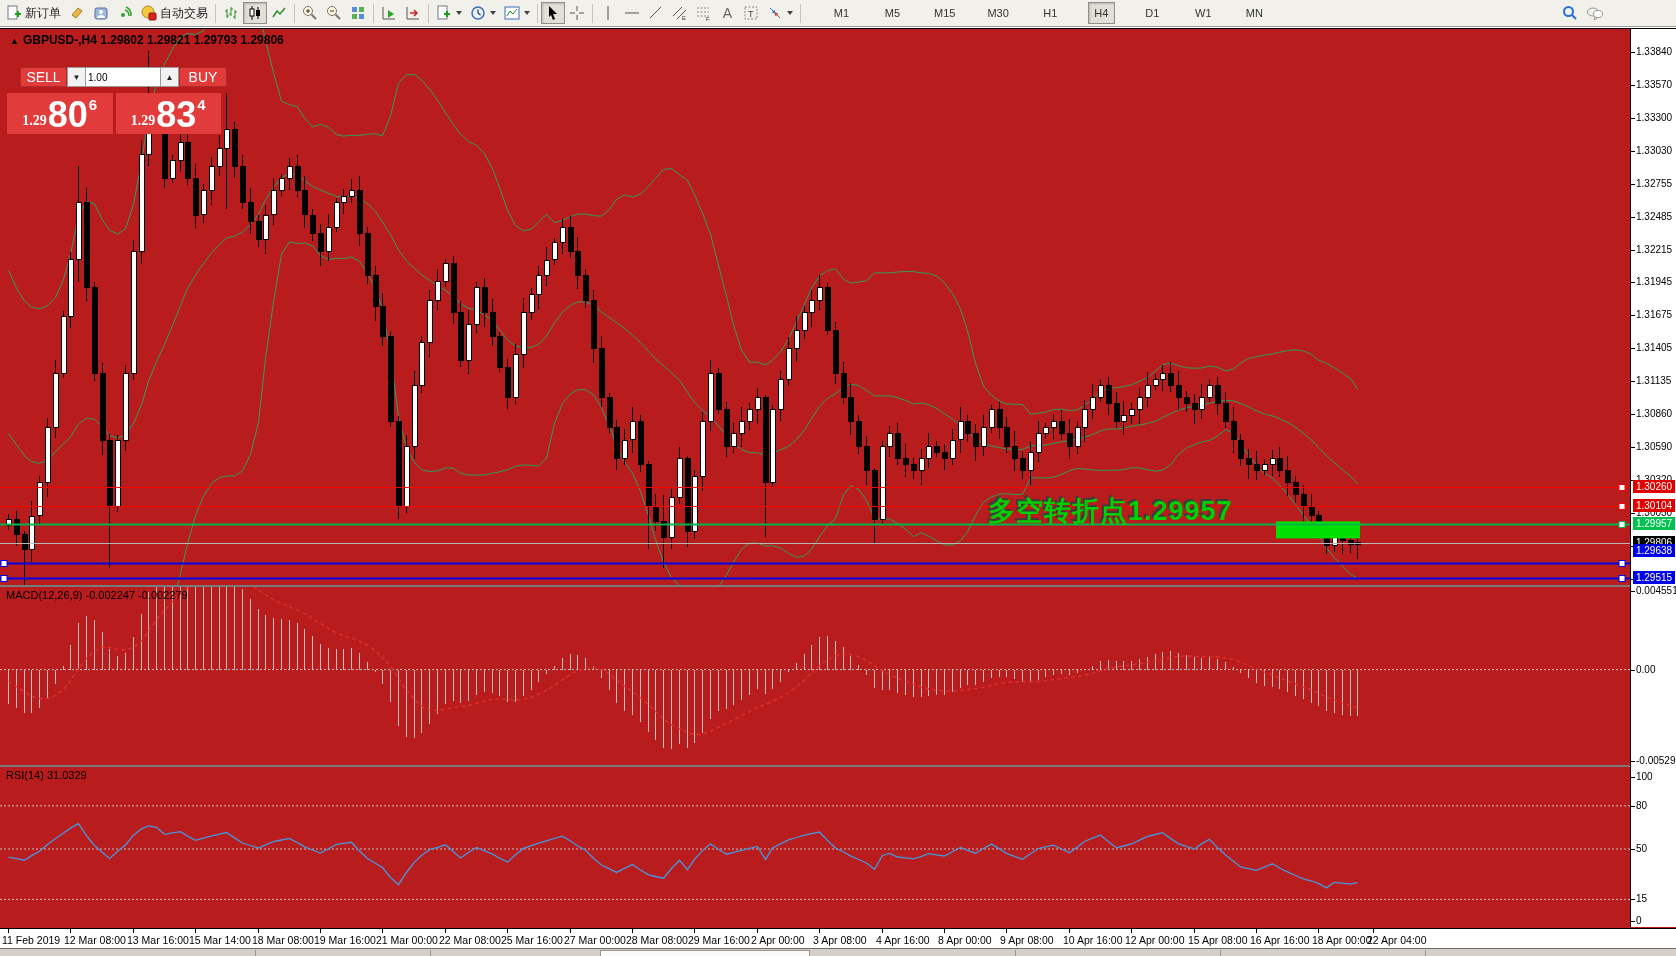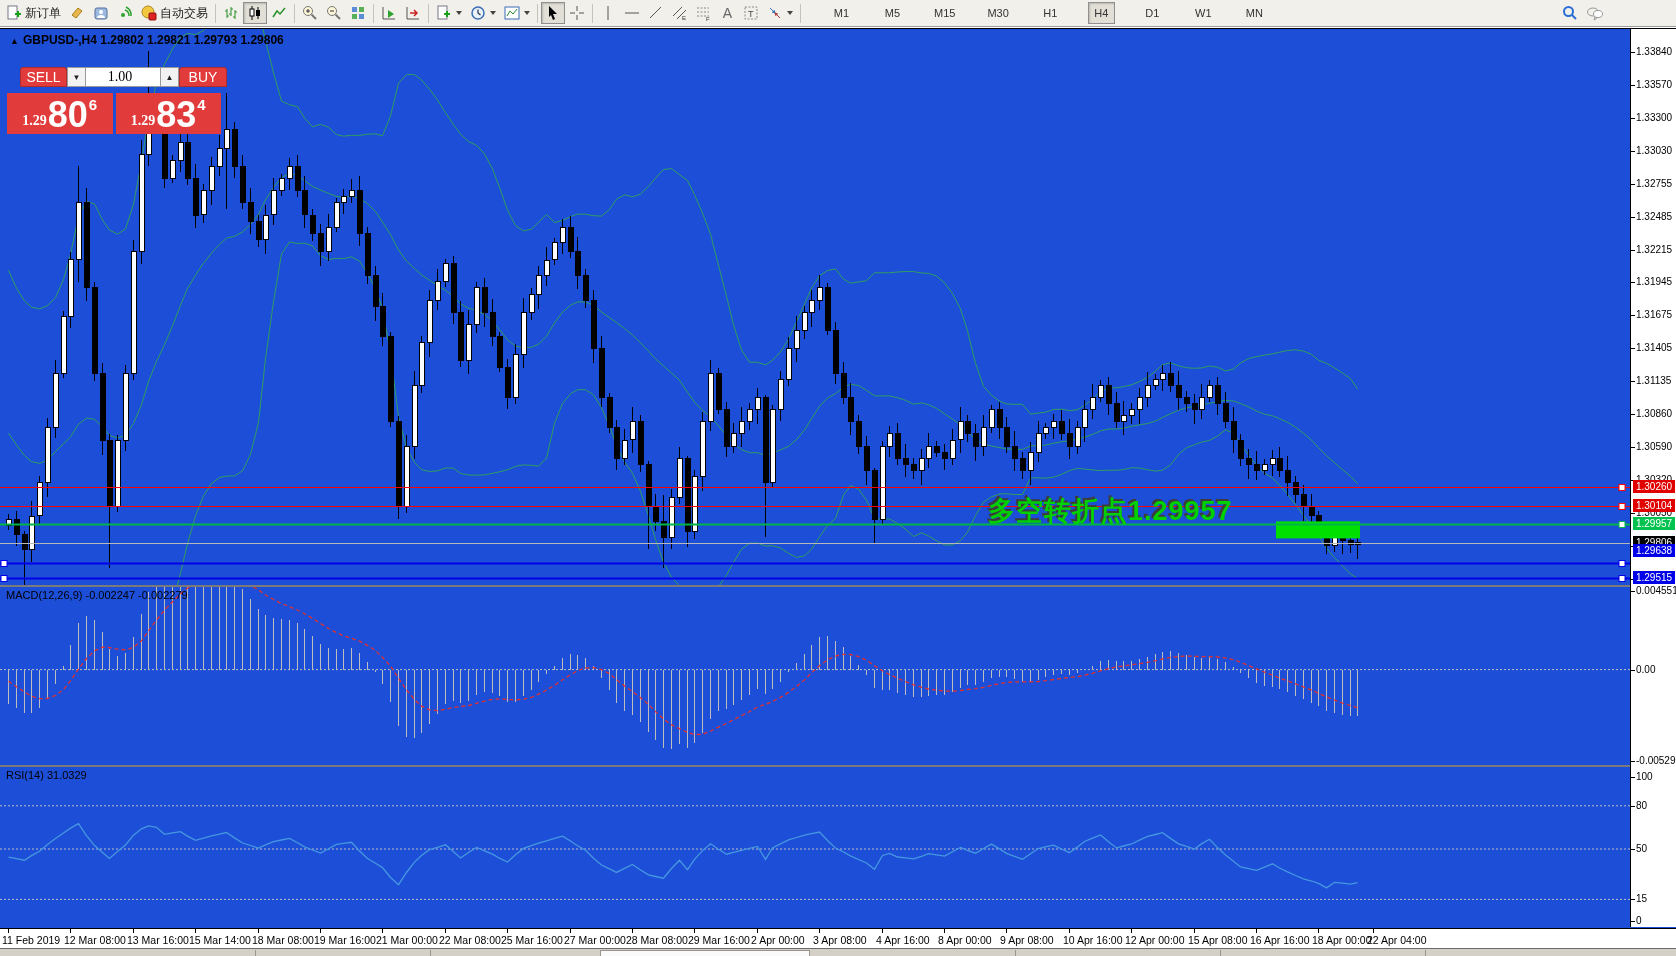--- a/index.html
+++ b/index.html
@@ -7,37 +7,37 @@
   
   .toolbar{position:absolute;left:0;top:0;width:1676px;height:27px;background:#f2f0ea;border-bottom:1px solid #9b9b9b;display:flex;align-items:center;padding:0 2px;box-sizing:border-box;}
   .tbtn{height:22px;min-width:23px;display:flex;align-items:center;justify-content:center;gap:3px;padding:0 3px;border:1px solid transparent;font-size:12px;color:#222;box-sizing:border-box;cursor:default;}
   .tbtn.active{border:1px solid #8f8f8f;background:#e2dfd6;box-shadow:inset 1px 1px 2px rgba(0,0,0,.18);}
   .tsep{width:1px;height:19px;background:#c6c3ba;margin:0 3px;flex:0 0 1px;}
   .tf{font-size:11px;color:#333;min-width:27px;margin-left:24px;}
   .caret{width:0;height:0;border-left:3px solid transparent;border-right:3px solid transparent;border-top:4px solid #444;margin-left:1px;}
   .glyph{font-size:13px;color:#555;line-height:1;}
   .tright{margin-left:auto;margin-right:66px;display:flex;align-items:center;}
   
-  #chart-window{position:absolute;left:0;top:28px;width:1676px;height:920px;background:#1d4ed8;border-top:1px solid #000;box-sizing:border-box;}
+  #chart-window{position:absolute;left:0;top:28px;width:1676px;height:920px;background:#b91c1c;border-top:1px solid #000;box-sizing:border-box;}
   .panel-sep{position:absolute;left:0;width:1676px;height:2px;background:#7a7a7a;}
   svg.plot{position:absolute;left:0;}
   #axis-col{position:absolute;left:1630px;top:0;width:46px;height:898px;border-left:1px solid #000;background:#fff;box-sizing:border-box;}
   .axlab{position:absolute;left:5px;font-size:10px;color:#000;white-space:nowrap;height:12px;line-height:12px;}
   .axtick{position:absolute;left:0;width:4px;height:1px;background:#000;}
   .lvlab{position:absolute;left:2px;width:42px;height:13px;line-height:13px;font-size:10px;color:#fff;text-align:center;white-space:nowrap;}
   .ind-label{position:absolute;font-size:11px;color:#000;white-space:nowrap;}
   #title-line{position:absolute;left:10px;top:4px;font-size:12px;font-weight:bold;color:#000;white-space:nowrap;}
   #title-line .tri{font-size:9px;margin-right:4px;}
   
   #trade-panel{position:absolute;left:7px;top:38px;width:214px;height:67px;}
   #trade-panel .row1{position:absolute;left:13px;top:0;width:214px;height:20px;display:flex;}
   .tp-btn{background:#e13b3b;border:1px solid #b32a2a;color:#fff;font-size:14px;display:flex;align-items:center;justify-content:center;box-sizing:border-box;border-radius:3px 3px 0 0;}
   #sell-btn{width:47px;} #buy-btn{width:48px;}
   .vol-spin{width:19px;background:#f2f2f2;border:1px solid #9a9a9a;display:flex;align-items:center;justify-content:center;font-size:8px;color:#222;box-sizing:border-box;}
-  #vol-input{width:74px;border:1px solid #9a9a9a;border-left:none;border-right:none;font-size:14px;text-align:center;padding-right:8px;box-sizing:border-box;font-family:Liberation Serif, serif;}
+  #vol-input{width:74px;border:1px solid #9a9a9a;border-left:none;border-right:none;font-size:10px;text-align:left;padding-right:8px;box-sizing:border-box;font-family:Liberation Sans, sans-serif;}
   #trade-panel .row2{position:absolute;left:0;top:26px;width:214px;height:41px;display:flex;gap:3px;}
   .px-cell{flex:1;background:#e13b3b;color:#fff;display:flex;align-items:flex-end;justify-content:center;padding-bottom:2px;box-sizing:border-box;}
   .px-small{font-size:14px;font-weight:bold;margin-bottom:3px;font-family:Liberation Serif, serif;}
   .px-big{font-size:36px;font-weight:bold;line-height:34px;margin:0 1px;}
   .px-sup{font-size:15px;font-weight:bold;align-self:flex-start;margin-top:3px;}
   
   #annotation{position:absolute;left:988px;top:464px;font-size:27px;font-weight:bold;letter-spacing:1px;color:#00cf00;text-shadow:-2px -2px 0 #3c3c3c;white-space:nowrap;}
   
   #time-axis{position:absolute;left:0;top:899px;width:1676px;height:20px;background:#fff;border-top:1px solid #000;box-sizing:border-box;}
   .dtick{position:absolute;top:0;width:1px;height:4px;background:#000;}

